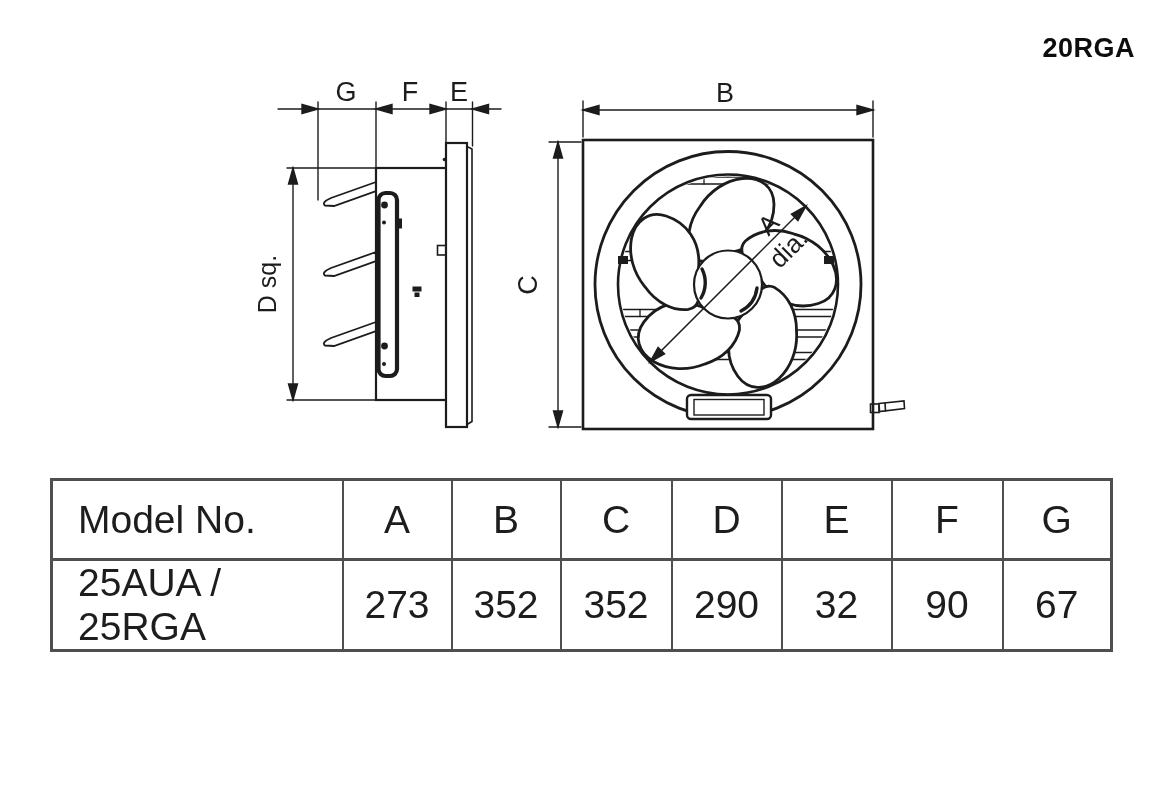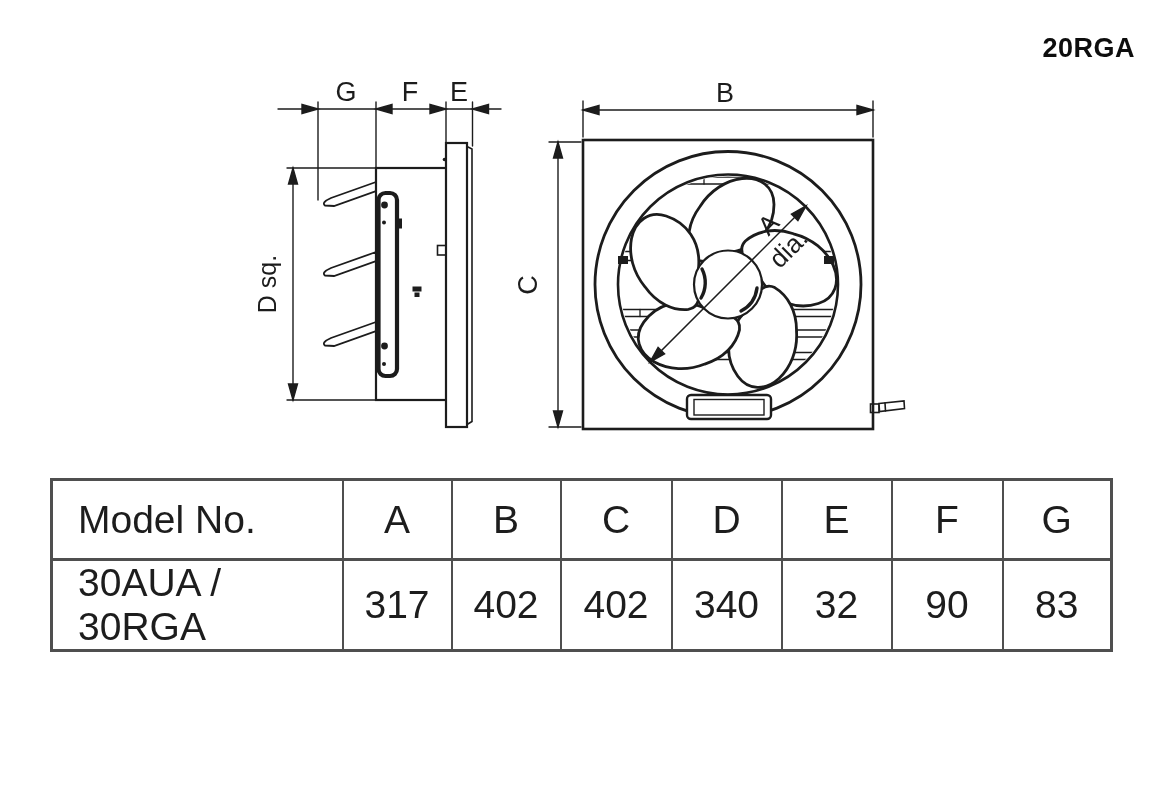--- a/index.html
+++ b/index.html
@@ -195,25 +195,25 @@
         <th>A</th>
         <th>B</th>
         <th>C</th>
         <th>D</th>
         <th>E</th>
         <th>F</th>
         <th>G</th>
       </tr>
     </thead>
     <tbody>
-      <tr class="r2">
-        <td class="model">30AUA / 30RGA</td>
-        <td>317</td>
-        <td>402</td>
-        <td>402</td>
-        <td>340</td>
+      <tr class="r1">
+        <td class="model">25AUA / 25RGA</td>
+        <td>273</td>
+        <td>352</td>
+        <td>352</td>
+        <td>290</td>
         <td>32</td>
         <td>90</td>
-        <td>83</td>
+        <td>67</td>
       </tr>
     </tbody>
   </table>
 </div>
 
 </body></html>

